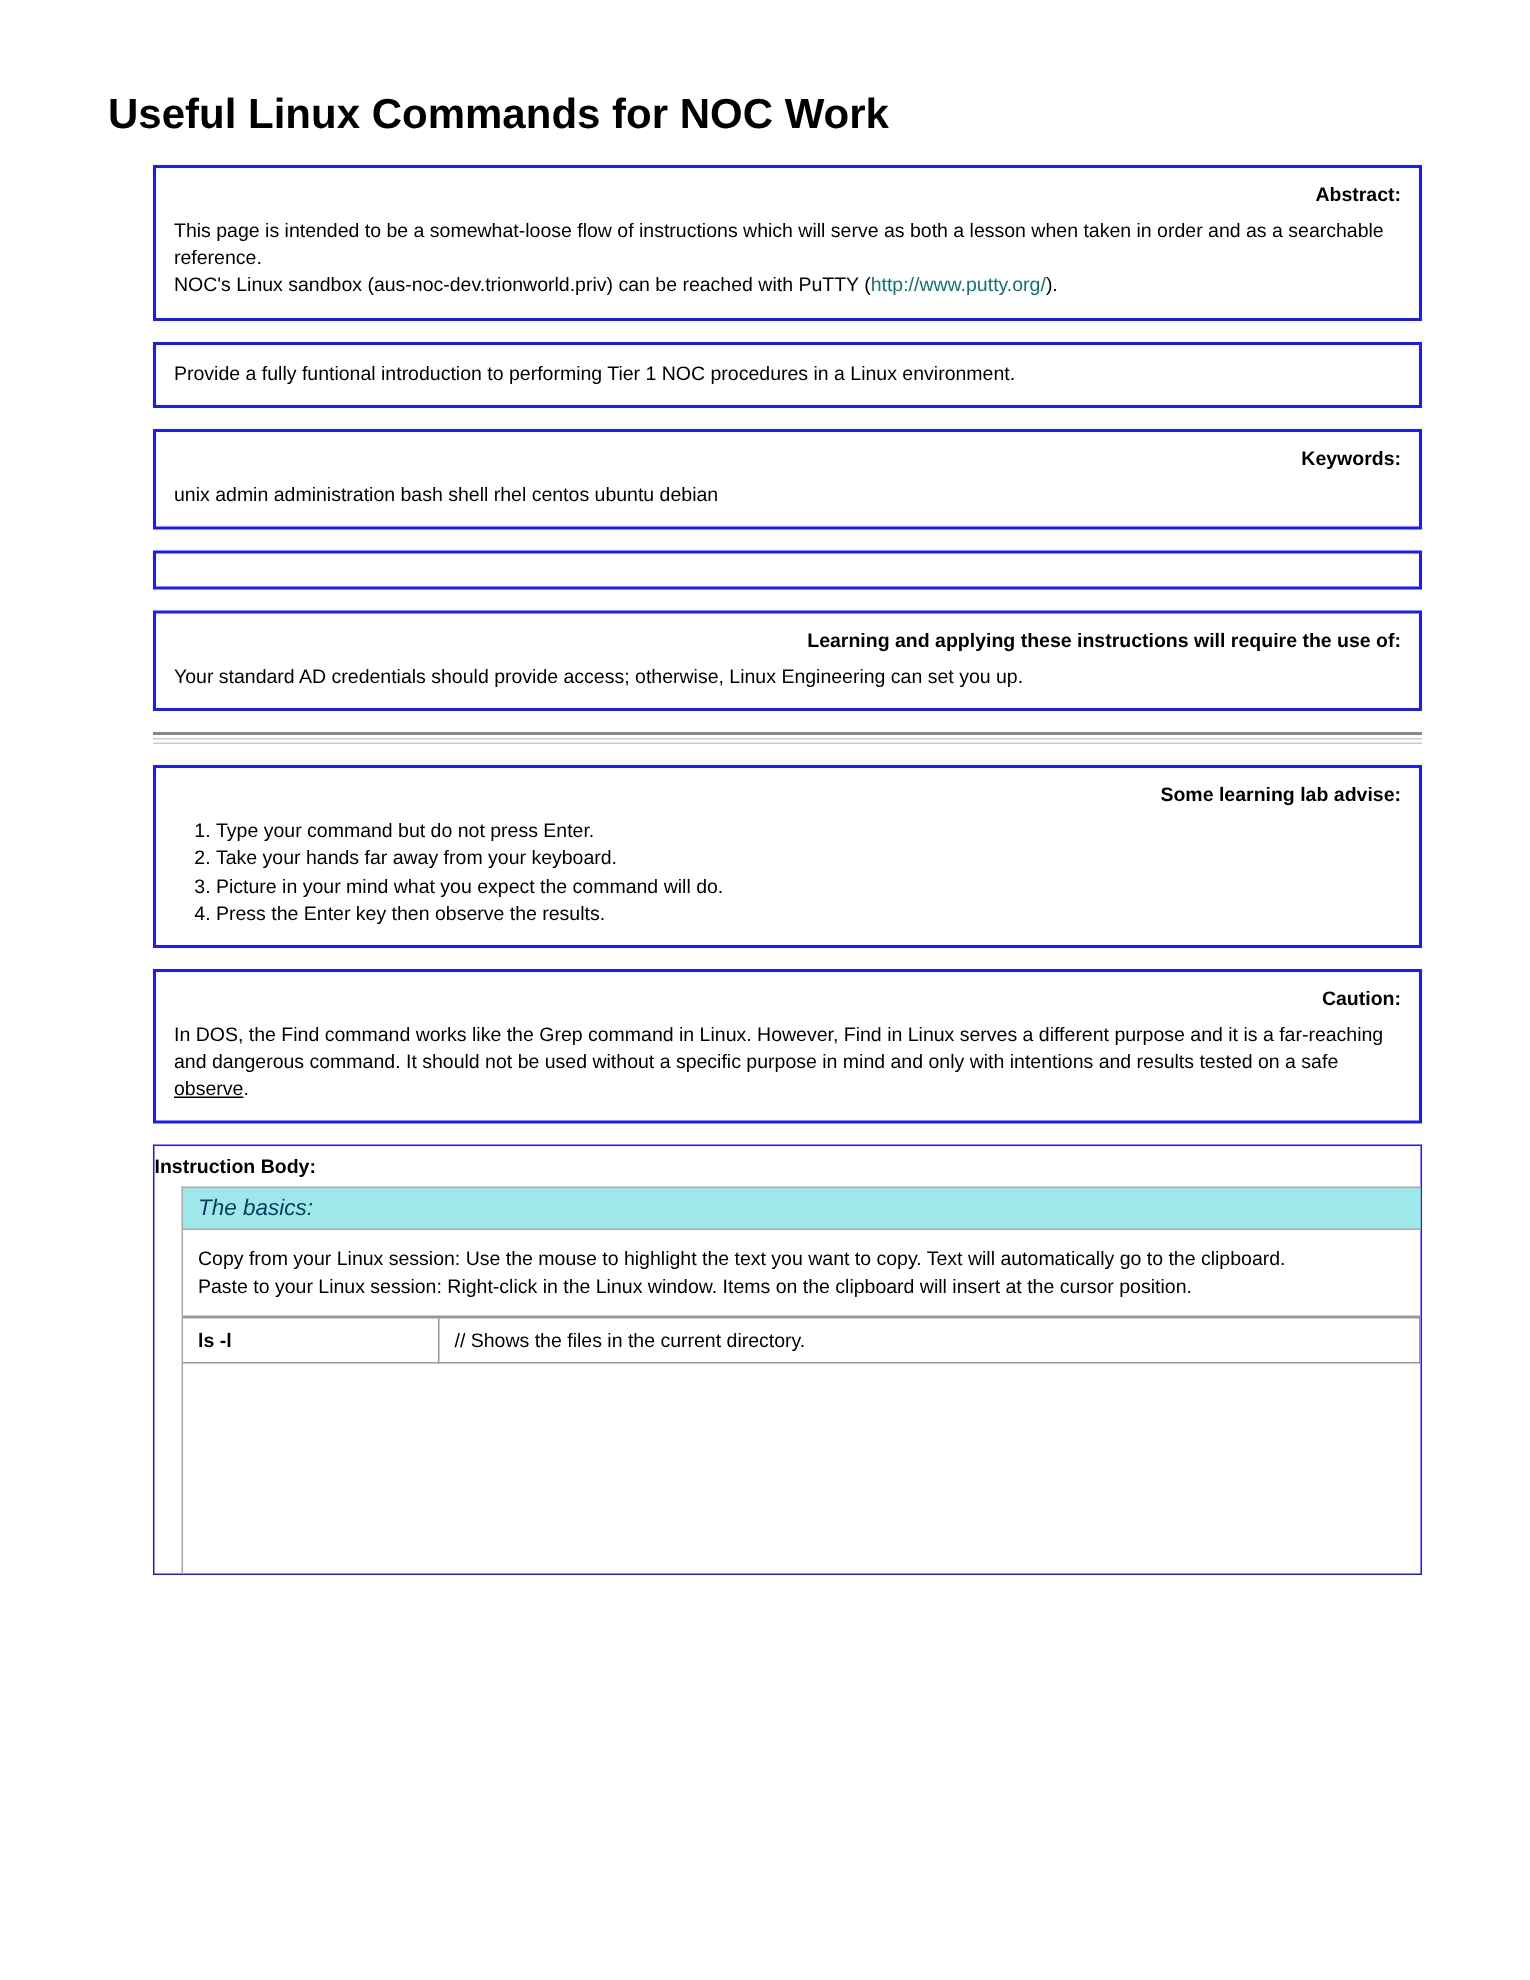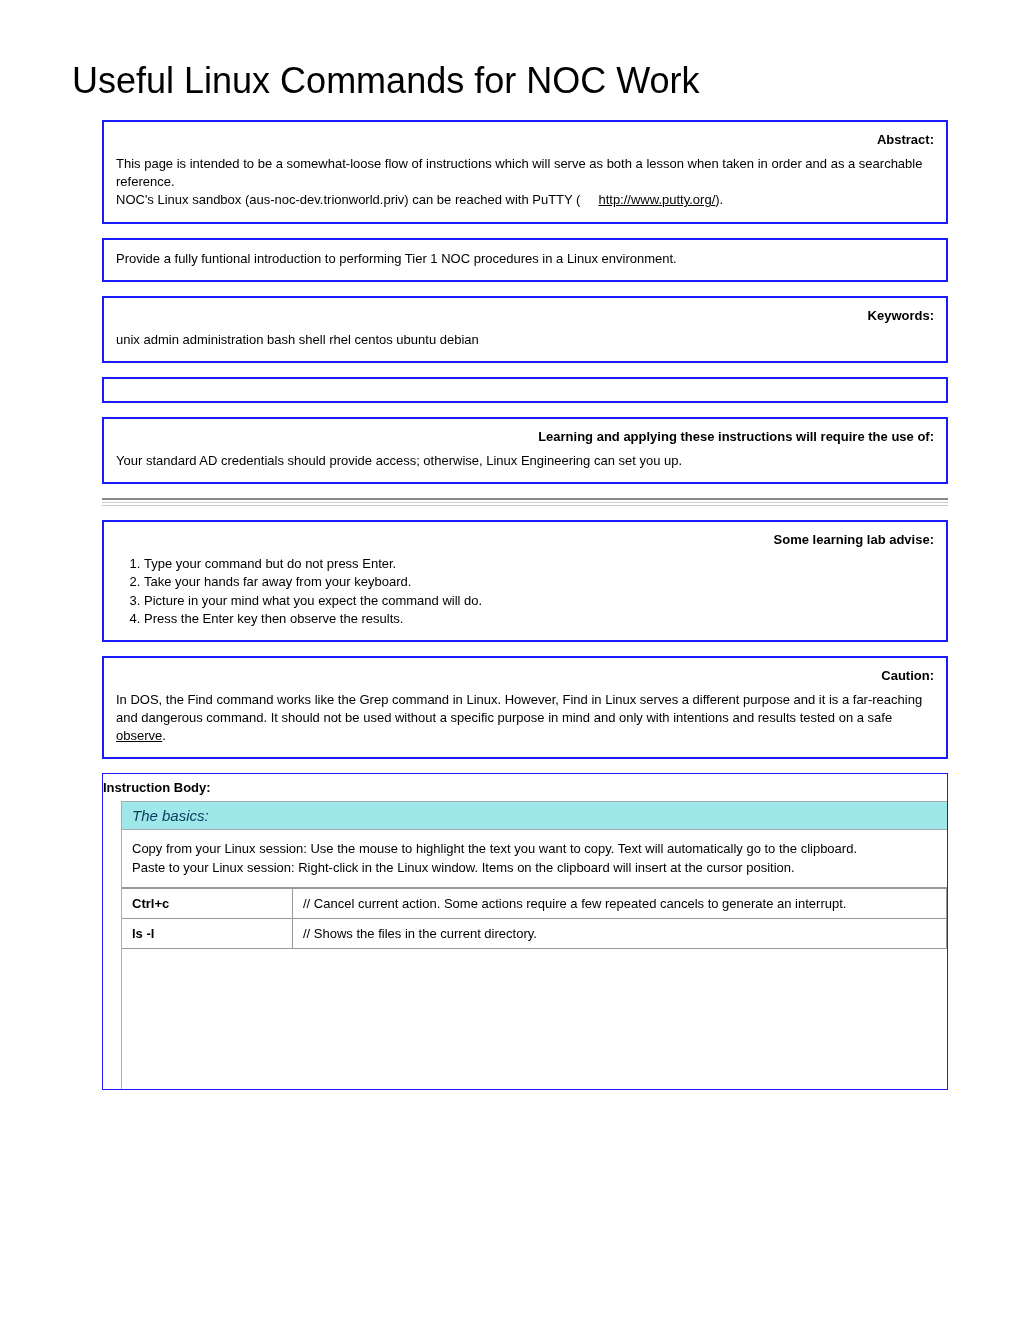--- a/index.html
+++ b/index.html
@@ -3,44 +3,42 @@
   <meta charset="utf-8">
   <style>
     body {
       font-family: Arial, Helvetica, sans-serif;
       margin: 0;
       padding: 60px 72px 40px 72px;
       font-size: 13px;
       color: #000;
     }
     h1 {
-      font-size: 36px;
-      font-weight: normal;
+      font-size: 28px;
+      font-weight: bold;
       margin: 0 0 18px 0;
     }
     .box {
       border: 2px solid #1a1aff;
       margin-bottom: 14px;
       margin-left: 30px;
       padding: 10px 12px 12px 12px;
     }
     .box-header {
       text-align: right;
       font-weight: bold;
       margin-bottom: 8px;
     }
     .box-body {
       font-size: 13px;
       line-height: 1.4;
     }
     .link {
-      color: #000000;
-      text-decoration: underline;
+      color: #0f766e;
       cursor: pointer;
-      margin-left: 18px;
     }
     .underline {
       text-decoration: underline;
     }
     hr.sep {
       margin: 6px 0 6px 30px;
       border: none;
       border-top: 2px solid #888;
       border-bottom: 1px solid #ccc;
       height: 2px;
@@ -155,24 +153,20 @@
 <div class="instruction-box">
   <div class="instruction-header">Instruction Body:</div>
   <div class="inner-wrap">
     <div class="basics-header">The basics:</div>
     <div class="basics-intro">
       <span>Copy from your Linux session: Use the mouse to highlight the text you want to copy. Text will automatically go to the clipboard.</span><br>
       <span>Paste to your Linux session: Right-click in the Linux window. Items on the clipboard will insert at the cursor position.</span>
     </div>
     <table class="cmd">
       <tbody>
-          <tr>
-        <td>Ctrl+c</td>
-        <td>// Cancel current action. Some actions require a few repeated cancels to generate an interrupt.</td>
-      </tr>
       <tr>
         <td>ls -l</td>
         <td>// Shows the files in the current directory.</td>
       </tr>
     </tbody>
       </table>
   </div>
 </div>
 
 </body></html>

